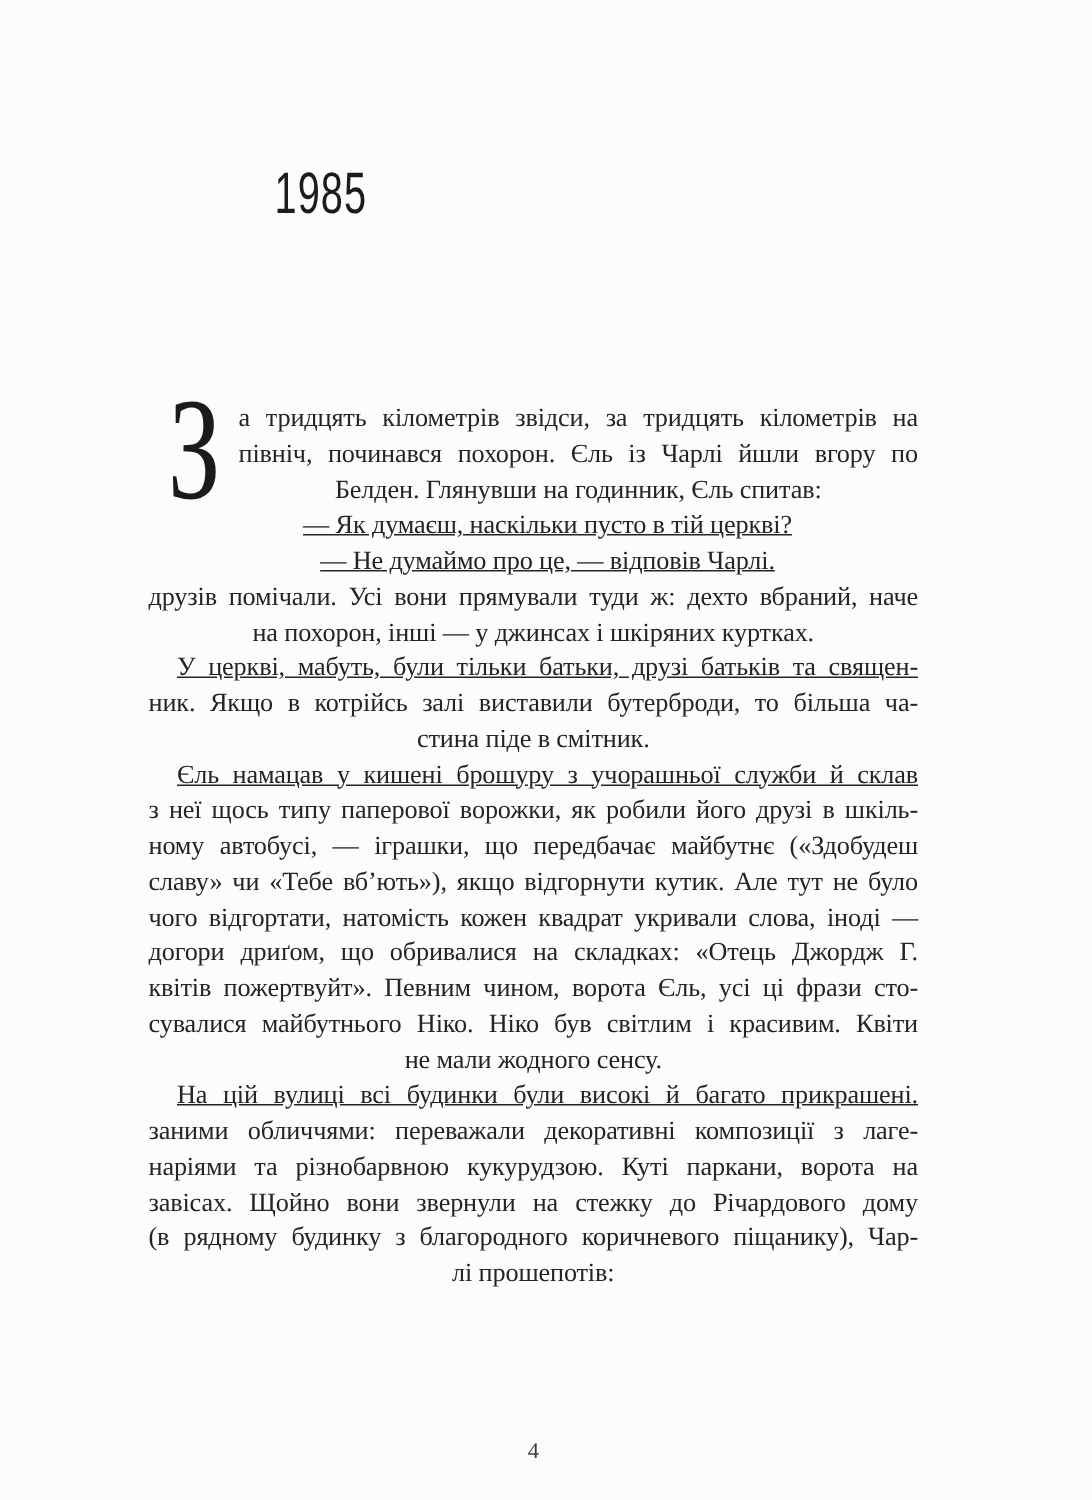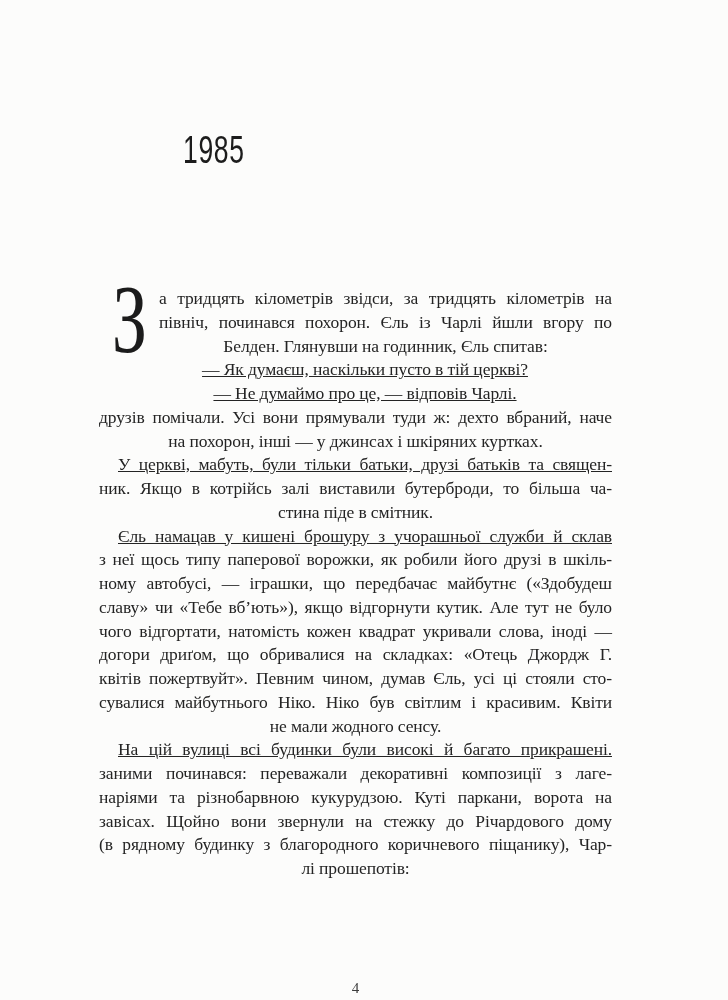--- a/index.html
+++ b/index.html
@@ -4,21 +4,21 @@
 <style>
   * { margin: 0; padding: 0; box-sizing: border-box; }
   html, body { width: 728px; height: 1000px; }
   body {
     position: relative;
     overflow: hidden;
     background: #fcfcfb;
     color: #232323;
     font-family: "Liberation Serif", serif;
   }
-  .page { position: absolute; inset: 0; margin-top: 20px; }
+  .page { position: absolute; inset: 0; }
 
   
   .heading {
     position: absolute;
     left: 183px;
     top: 110px;
     font-family: "Liberation Sans", sans-serif;
     font-size: 39px;
     line-height: 39px;
     font-weight: 400;
@@ -117,27 +117,27 @@
         <div class="line just">ник. Якщо в котрійсь залі виставили бутерброди, то більша ча-</div>
         <div class="line">стина піде в смітник.</div>
       </div>
       <div class="para para-body">
         <div class="line just indent">Єль намацав у кишені брошуру з учорашньої служби й склав</div>
         <div class="line just">з неї щось типу паперової ворожки, як робили його друзі в шкіль-</div>
         <div class="line just">ному автобусі, — іграшки, що передбачає майбутнє («Здобудеш</div>
         <div class="line just">славу» чи «Тебе вб’ють»), якщо відгорнути кутик. Але тут не було</div>
         <div class="line just">чого відгортати, натомість кожен квадрат укривали слова, іноді —</div>
         <div class="line just">догори дриґом, що обривалися на складках: «Отець Джордж Г.</div>
-        <div class="line just">квітів пожертвуйт». Певним чином, думав Єль, усі ці стояли сто-</div>
+        <div class="line just">квітів пожертвуйт». Певним чином, ворота Єль, усі ці фрази сто-</div>
         <div class="line just">сувалися майбутнього Ніко. Ніко був світлим і красивим. Квіти</div>
         <div class="line">не мали жодного сенсу.</div>
       </div>
       <div class="para para-body">
         <div class="line just indent">На цій вулиці всі будинки були високі й багато прикрашені.</div>
-        <div class="line just">заними починався: переважали декоративні композиції з лаге-</div>
+        <div class="line just">заними обличчями: переважали декоративні композиції з лаге-</div>
         <div class="line just">наріями та різнобарвною кукурудзою. Куті паркани, ворота на</div>
         <div class="line just">завісах. Щойно вони звернули на стежку до Річардового дому</div>
         <div class="line just">(в рядному будинку з благородного коричневого піщанику), Чар-</div>
         <div class="line">лі прошепотів:</div>
       </div>
     </div>
 
   <div class="folio" style="color: rgb(61, 61, 61);">4</div>
 
 </div>

